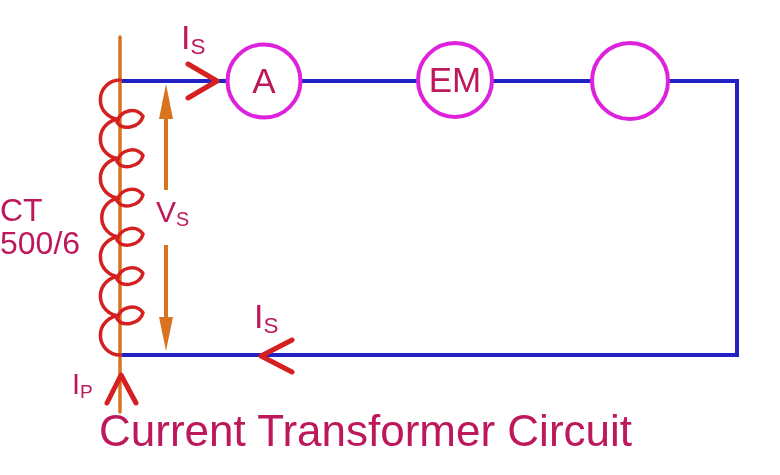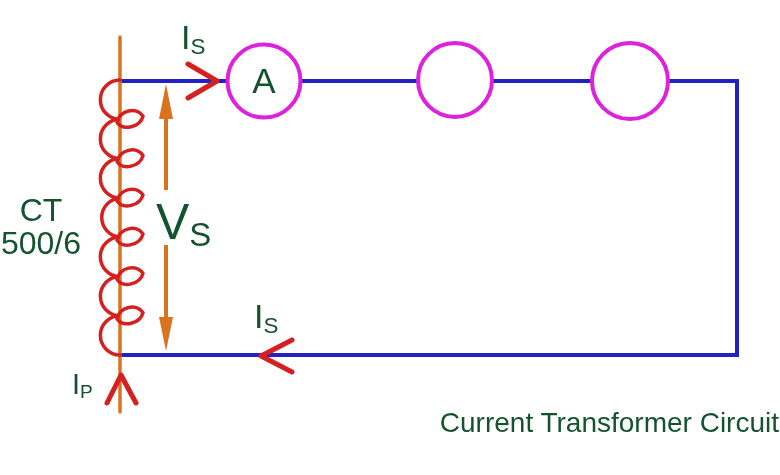--- a/index.html
+++ b/index.html
@@ -1,32 +1,32 @@
 <!DOCTYPE html>
 <html><head>
 <meta charset="utf-8">
 <style>
   html,body{margin:0;padding:0;background:#ffffff;}
   .stage{
     position:relative;width:780px;height:475px;background:#ffffff;
     font-family:"Liberation Sans", sans-serif;color:#151515;overflow:hidden;
   }
   .stage svg{position:absolute;left:0;top:0;}
-  .lbl{position:absolute;white-space:nowrap;line-height:1;color:#14532d;}
+  .lbl{position:absolute;white-space:nowrap;line-height:1;color:#be185d;}
   .sub{font-size:0.66em;vertical-align:-0.22em;}
-  .ct-ratio{left:0px;top:194px;width:82px;text-align:center;font-size:32px;line-height:33px;}
+  .ct-ratio{left:0px;top:194px;width:82px;font-size:32px;line-height:33px;}
   .is-top{left:181px;top:20px;font-size:34px;}
   .is-bottom{left:254px;top:299px;font-size:34px;}
-  .vs{left:156px;top:197px;font-size:50px;}
+  .vs{left:156px;top:197px;font-size:30px;}
   .ip{left:72px;top:370px;font-size:29px;}
   .meter-lbl{position:absolute;width:90px;text-align:center;font-size:35px;line-height:40px;}
   .meter-a{left:219px;top:61px;}
   .meter-em{left:410px;top:60px;}
   .meter-kw{left:585px;top:61px;}
-  .title{left:99px;top:409px;width:680px;text-align:right;font-size:28px;}
+  .title{left:99px;top:409px;width:680px;text-align:left;font-size:44px;}
 </style>
 </head>
 <body>
 
 <div class="stage">
 
   <svg width="780" height="475" viewBox="0 0 780 475">
 
     <path d="M 120 81 H 737 V 355 H 120" fill="none" stroke-width="4" stroke="#2121c4"></path>
 
@@ -62,15 +62,16 @@
     <div>500/6</div>
   </div>
 
   <div class="lbl vs"><span>V</span><span class="sub">S</span></div>
 
   <div class="lbl is-bottom"><span>I</span><span class="sub">S</span></div>
 
   <div class="lbl ip"><span>I</span><span class="sub">P</span></div>
 
   <div class="lbl meter-lbl meter-a">A</div>
+  <div class="lbl meter-lbl meter-em">EM</div>
 
   <div class="lbl title">Current Transformer Circuit</div>
 </div>
 
 </body></html>

